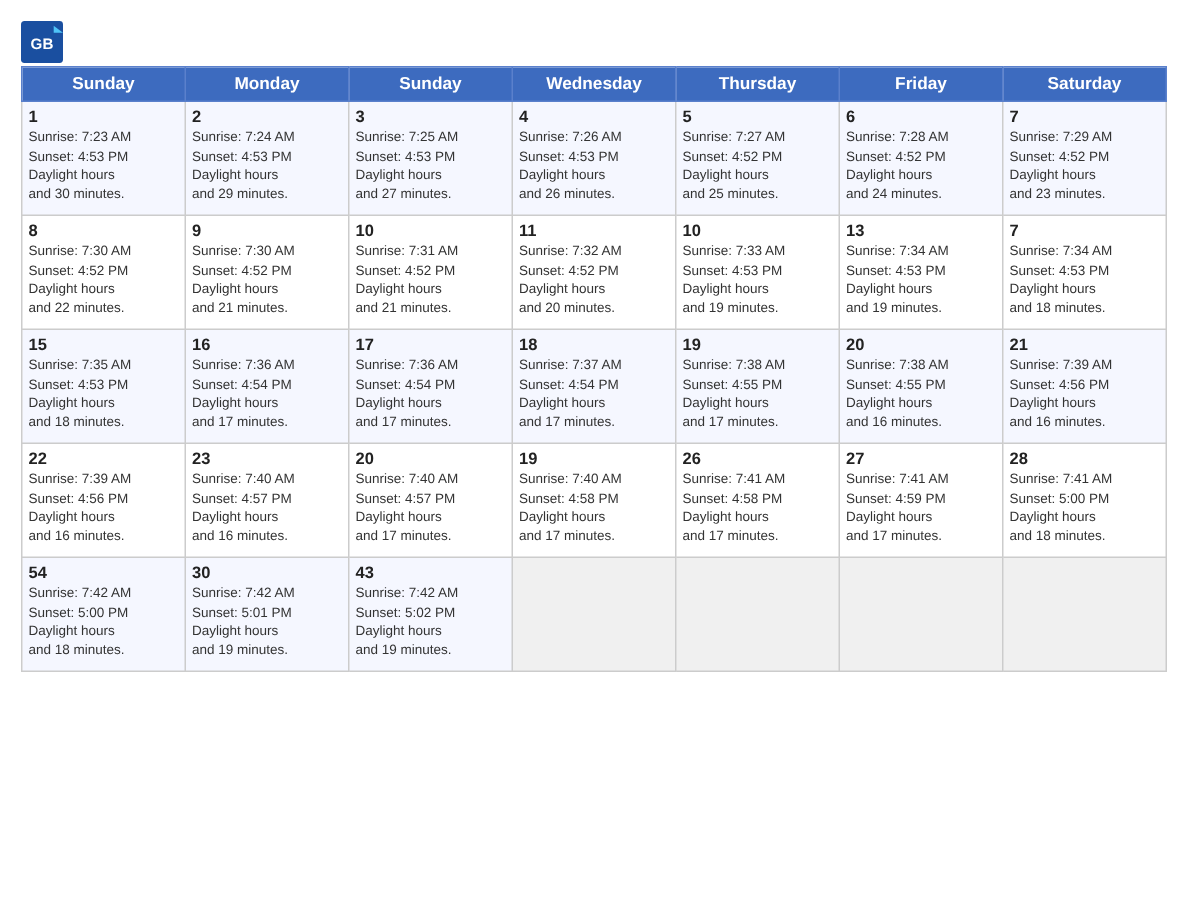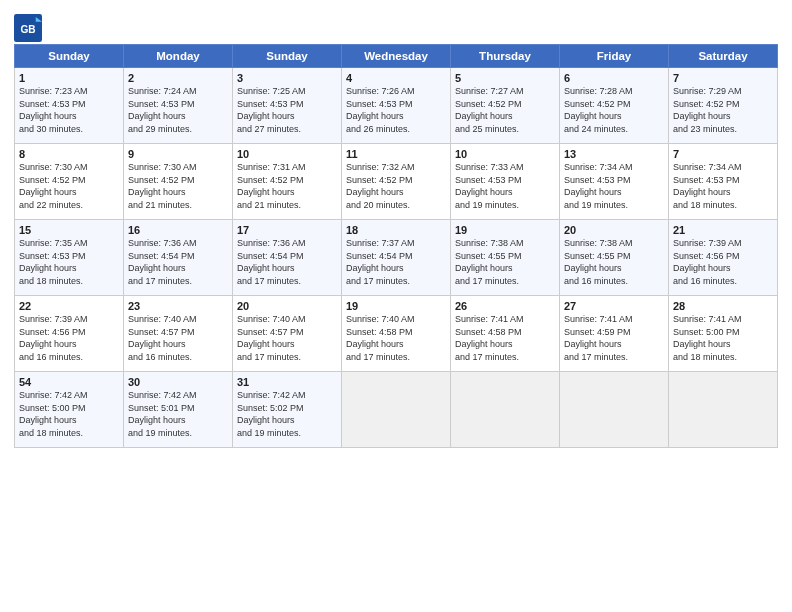--- a/index.html
+++ b/index.html
@@ -252,21 +252,21 @@
         <tr>
           <td>
         <span class="day-num">54</span>
         <span class="day-info">Sunrise: 7:42 AM<br>Sunset: 5:00 PM<br>Daylight hours<br>and 18 minutes.</span>
       </td>
           <td>
         <span class="day-num">30</span>
         <span class="day-info">Sunrise: 7:42 AM<br>Sunset: 5:01 PM<br>Daylight hours<br>and 19 minutes.</span>
       </td>
           <td>
-        <span class="day-num">31</span>
+        <span class="day-num">43</span>
         <span class="day-info">Sunrise: 7:42 AM<br>Sunset: 5:02 PM<br>Daylight hours<br>and 19 minutes.</span>
       </td>
           <td class="empty"></td>
           <td class="empty"></td>
           <td class="empty"></td>
           <td class="empty"></td>
         </tr>
       </tbody>
   </table>
 </div>

